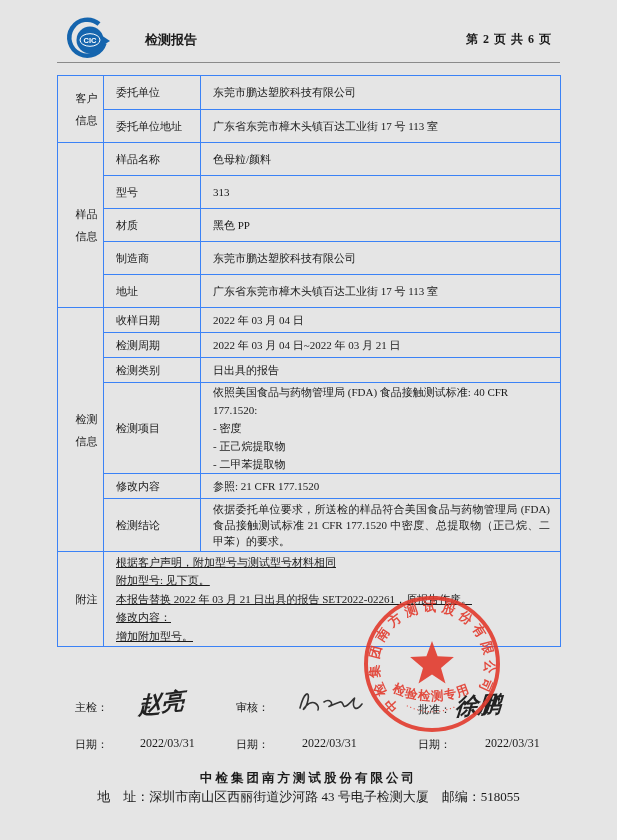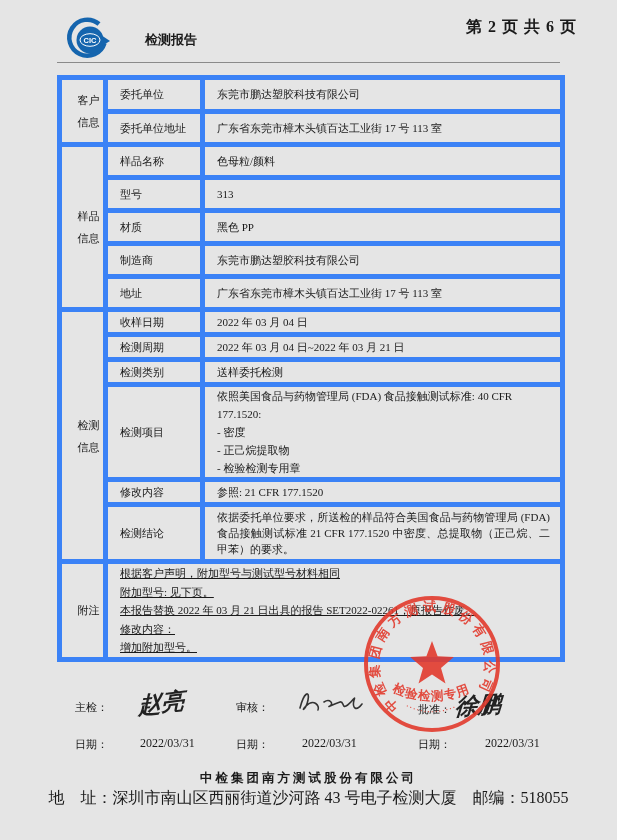--- a/index.html
+++ b/index.html
@@ -5,48 +5,48 @@
   html,body{margin:0;padding:0;background:#fff;}
   .page{
     position:relative;width:617px;height:840px;background:#e5e5e5;
     font-family:"Liberation Serif","DejaVu Serif",serif;
     color:#1a1a1a;overflow:hidden;
   }
   
   .logo{position:absolute;left:61px;top:15px;width:54px;height:48px;}
   .hdr-title{position:absolute;left:145px;top:31px;font-size:13px;font-weight:bold;}
   .hdr-no{position:absolute;left:236px;top:31px;font-size:12px;font-weight:bold;}
-  .hdr-page{position:absolute;left:466px;top:17px;font-size:16px;font-weight:bold;letter-spacing:1px;}
+  .hdr-page{position:absolute;left:466px;top:31px;font-size:12px;font-weight:bold;letter-spacing:1px;}
   .hdr-rule{position:absolute;left:57px;top:62px;width:503px;height:0;border-top:1px solid #8a8a8a;}
   
   table.rpt{
     position:absolute;left:57px;top:75px;width:503px;
     border-collapse:collapse;table-layout:fixed;font-size:11px;
   }
-  table.rpt td{border:5px solid #3b82f6;vertical-align:middle;padding:0 0 0 12px;overflow:hidden;}
+  table.rpt td{border:1px solid #3b82f6;vertical-align:middle;padding:0 0 0 12px;overflow:hidden;}
   td.sec{text-align:center;padding:0;}
   td.sec div{line-height:22px;}
   tr.h34{height:34px;} tr.h33{height:33px;} tr.h25{height:25px;}
   tr.h90{height:91px;} tr.h50{height:50px;} tr.h95{height:95px;}
   .cell-lines div{line-height:18px;white-space:nowrap;}
   .wrap3{line-height:16px;padding:2px 10px 2px 0;text-align:justify;}
   .notes-lines div{line-height:18.5px;white-space:nowrap;text-decoration:underline;}
   
   .stamp{position:absolute;left:357px;top:588px;width:150px;height:152px;opacity:.9;pointer-events:none;}
   
   .sig-label{position:absolute;font-size:11px;}
   .sig-name{position:absolute;font-size:23px;font-style:italic;font-weight:bold;color:#222;
             transform:rotate(-7deg) skewX(-6deg);white-space:nowrap;}
   .date-label{position:absolute;font-size:11px;}
   .date-val{position:absolute;font-size:12px;}
   .squiggle{position:absolute;left:294px;top:684px;width:80px;height:38px;}
   
   .ft-company{position:absolute;left:0;top:770px;width:617px;text-align:center;
               font-size:12.5px;font-weight:bold;letter-spacing:3px;}
-  .ft-addr{position:absolute;left:0;top:788px;width:617px;text-align:center;font-size:16px;}
+  .ft-addr{position:absolute;left:0;top:788px;width:617px;text-align:center;font-size:13px;}
   .ft-site{position:absolute;left:0;top:803px;width:617px;text-align:center;font-size:11px;}
   .ft-site a{color:#0000cc;text-decoration:underline;font-family:"Liberation Serif","DejaVu Serif",serif;}
 </style>
 </head>
 <body>
 
 <div class="page">
 
   <svg class="logo" viewBox="0 0 54 48">
     <path d="M 38 9 A 18 18 0 1 0 43.5 28" fill="none" stroke="#1565ae" stroke-width="4.5"></path>
@@ -112,31 +112,31 @@
       </td>
       <td>收样日期</td>
       <td>2022 年 03 月 04 日</td>
     </tr>
     <tr class="h25">
       <td>检测周期</td>
       <td>2022 年 03 月 04 日~2022 年 03 月 21 日</td>
     </tr>
     <tr class="h25">
       <td>检测类别</td>
-      <td>送样委托检测</td>
+      <td>日出具的报告</td>
     </tr>
     <tr class="h90">
       <td>检测项目</td>
       <td>
         <div class="cell-lines">
           <div>依照美国食品与药物管理局 (FDA) 食品接触测试标准: 40 CFR</div>
           <div>177.1520:</div>
           <div>- 密度</div>
           <div>- 正己烷提取物</div>
-          <div>- 检验检测专用章</div>
+          <div>- 二甲苯提取物</div>
         </div>
       </td>
     </tr>
     <tr class="h25">
       <td>修改内容</td>
       <td>参照: 21 CFR 177.1520</td>
     </tr>
     <tr class="h50">
       <td>检测结论</td>
       <td>

